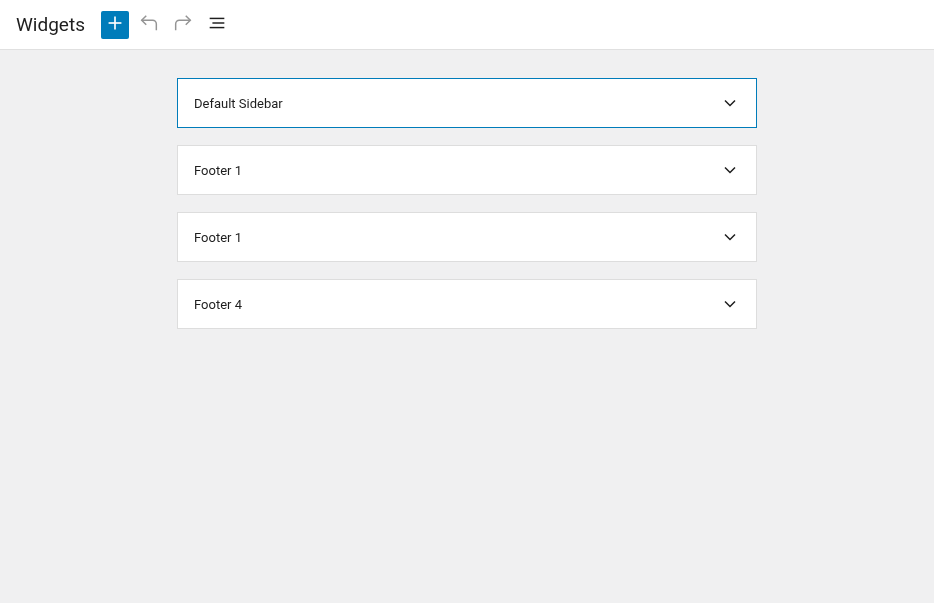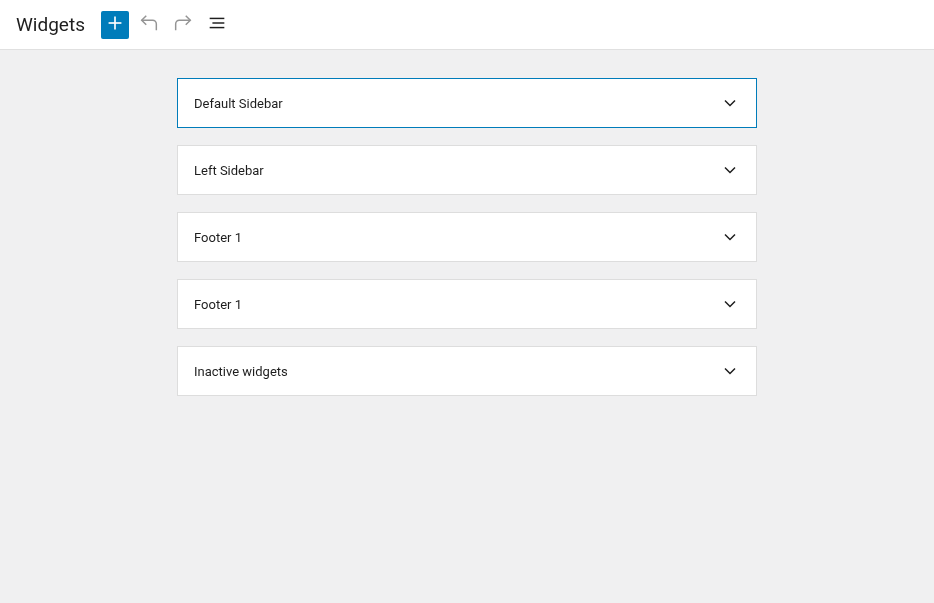--- a/index.html
+++ b/index.html
@@ -131,44 +131,36 @@
 <div class="content">
   <div class="widget-area selected">
     <span class="widget-area-label">Default Sidebar</span>
     <span class="widget-area-chevron">
       <svg viewBox="0 0 24 24" fill="none" stroke="currentColor" stroke-width="1.8">
           <polyline points="6 9 12 15 18 9"></polyline>
         </svg>
     </span>
   </div>
   <div class="widget-area">
-    <span class="widget-area-label">Left Sidebar</span>
-    <span class="widget-area-chevron">
-      <svg viewBox="0 0 24 24" fill="none" stroke="currentColor" stroke-width="1.8">
-          <polyline points="6 9 12 15 18 9"></polyline>
-        </svg>
-    </span>
-  </div>
-  <div class="widget-area">
     <span class="widget-area-label">Footer 1</span>
     <span class="widget-area-chevron">
       <svg viewBox="0 0 24 24" fill="none" stroke="currentColor" stroke-width="1.8">
           <polyline points="6 9 12 15 18 9"></polyline>
         </svg>
     </span>
   </div>
   <div class="widget-area">
     <span class="widget-area-label">Footer 1</span>
     <span class="widget-area-chevron">
       <svg viewBox="0 0 24 24" fill="none" stroke="currentColor" stroke-width="1.8">
           <polyline points="6 9 12 15 18 9"></polyline>
         </svg>
     </span>
   </div>
   <div class="widget-area">
-    <span class="widget-area-label">Inactive widgets</span>
+    <span class="widget-area-label">Footer 4</span>
     <span class="widget-area-chevron">
       <svg viewBox="0 0 24 24" fill="none" stroke="currentColor" stroke-width="1.8">
           <polyline points="6 9 12 15 18 9"></polyline>
         </svg>
     </span>
   </div>
 </div>
 
 </body></html>

